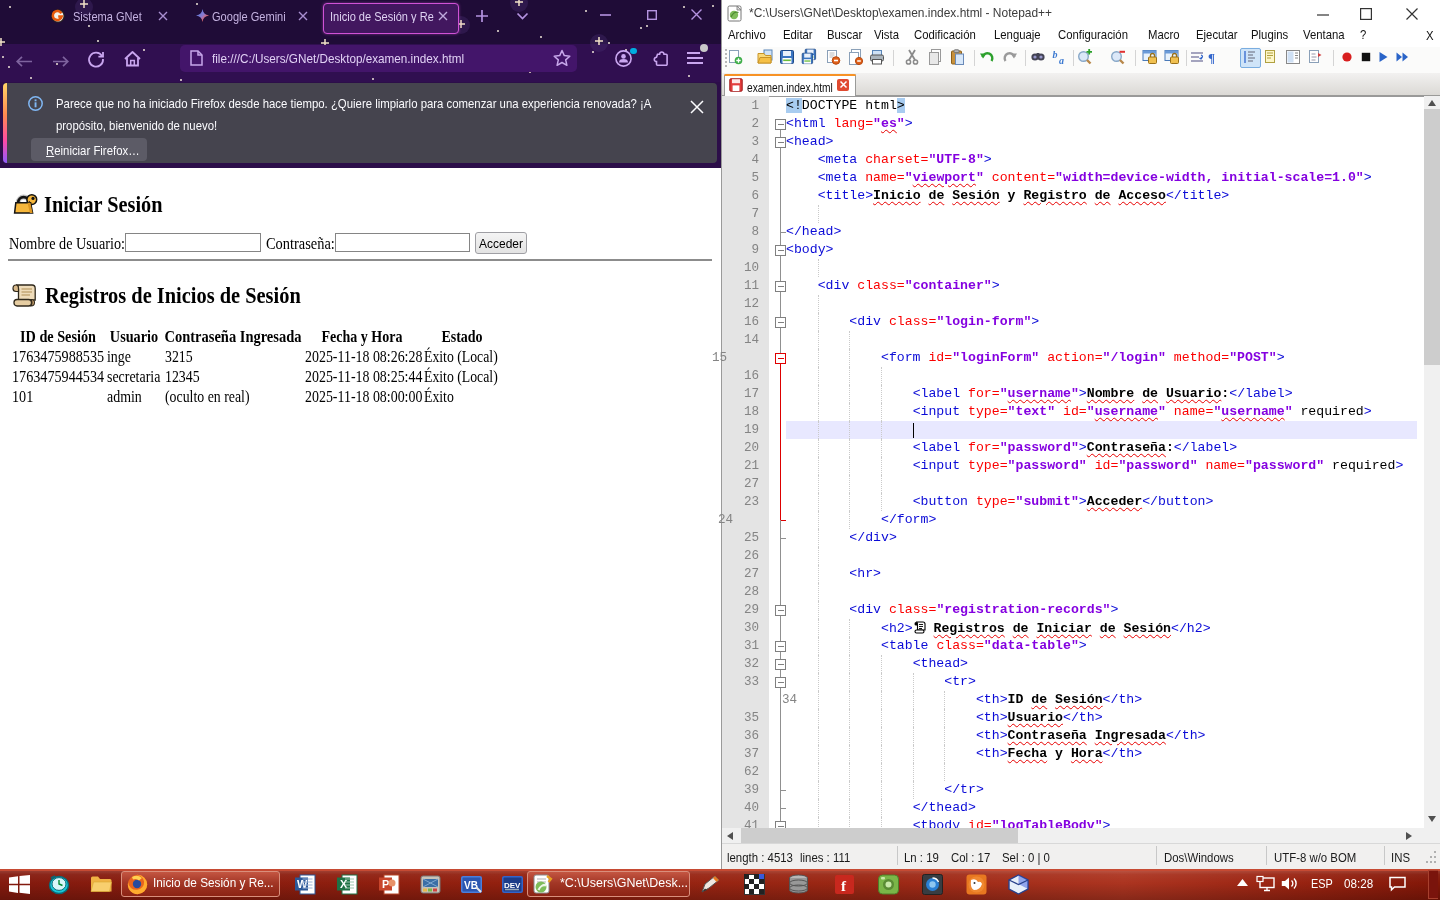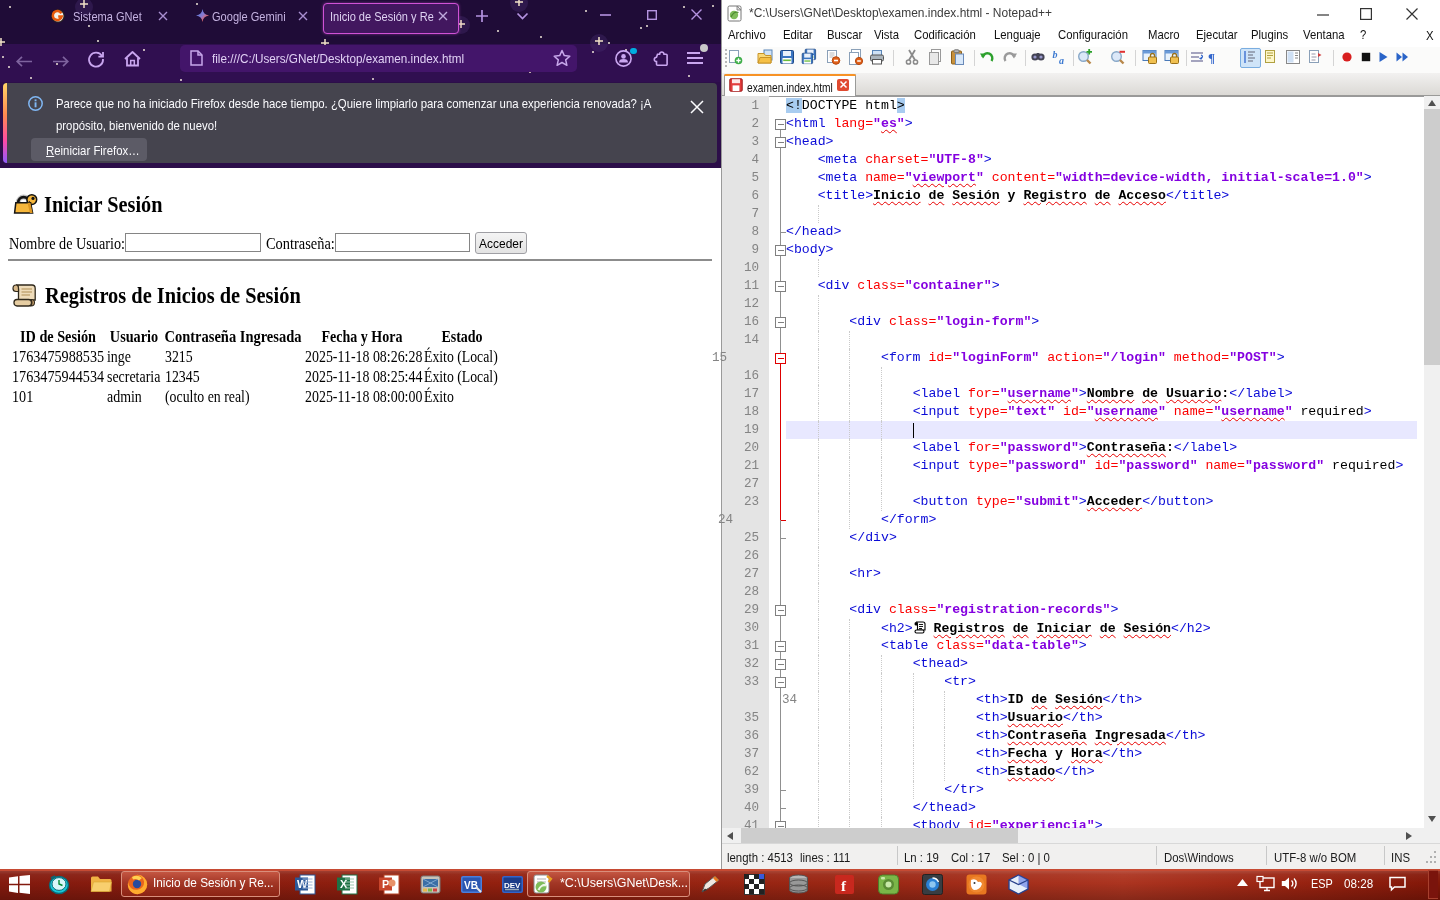--- a/index.html
+++ b/index.html
@@ -605,24 +605,23 @@
         <rect x="2" y="9" width="9" height="3" rx="1.5" fill="#fff" stroke="#000" stroke-width="1.1"></rect>
         <path d="M6 3.5 h4 M6 5.5 h4 M6 7.5 h3" stroke="#000" stroke-width=".9"></path>
       </svg><span class="bk"> </span><span class="bk sq">Registros</span><span class="bk"> </span><span class="bk sq">de</span><span class="bk"> </span><span class="bk sq">Iniciar</span><span class="bk"> </span><span class="bk sq">de</span><span class="bk"> </span><span class="bk sq">Sesión</span><span class="tg">&lt;/h2&gt;</span></div>
     <div class="cl" style="top:637px">            <span class="tg">&lt;table </span><span class="at">class=</span><span class="vl">"data-table"</span><span class="tg">&gt;</span></div>
     <div class="cl" style="top:655px">                <span class="tg">&lt;thead&gt;</span></div>
     <div class="cl" style="top:673px">                    <span class="tg">&lt;tr&gt;</span></div>
     <div class="cl" style="top:691px">                        <span class="tg">&lt;th&gt;</span><span class="bk">ID </span><span class="bk sq">de</span><span class="bk"> </span><span class="bk sq">Sesión</span><span class="tg">&lt;/th&gt;</span></div>
     <div class="cl" style="top:709px">                        <span class="tg">&lt;th&gt;</span><span class="bk sq">Usuario</span><span class="tg">&lt;/th&gt;</span></div>
     <div class="cl" style="top:727px">                        <span class="tg">&lt;th&gt;</span><span class="bk sq">Contraseña</span><span class="bk"> </span><span class="bk sq">Ingresada</span><span class="tg">&lt;/th&gt;</span></div>
     <div class="cl" style="top:745px">                        <span class="tg">&lt;th&gt;</span><span class="bk sq">Fecha</span><span class="bk"> y </span><span class="bk sq">Hora</span><span class="tg">&lt;/th&gt;</span></div>
-    <div class="cl" style="top:763px">                        <span class="tg">&lt;th&gt;</span><span class="bk sq">Estado</span><span class="tg">&lt;/th&gt;</span></div>
     <div class="cl" style="top:781px">                    <span class="tg">&lt;/tr&gt;</span></div>
     <div class="cl" style="top:799px">                <span class="tg">&lt;/thead&gt;</span></div>
-    <div class="cl" style="top:817px">                <span class="tg">&lt;tbody </span><span class="at">id=</span><span class="vl">"</span><span class="vl sq">experiencia</span><span class="vl">"</span><span class="tg">&gt;</span></div>
+    <div class="cl" style="top:817px">                <span class="tg">&lt;tbody </span><span class="at">id=</span><span class="vl">"</span><span class="vl sq">logTableBody</span><span class="vl">"</span><span class="tg">&gt;</span></div>
     <div class="abs" style="left:913px;top:422.5px;width:1.2px;height:15px;background:#000"></div>
   </div>
 <div class="abs" style="left:1424px;top:96px;width:16px;height:732px;background:#f0f0f0"></div>
 <svg style="left:1428px;top:100px" width="8" height="6">
     <path d="M4 0 L8 6 H0 Z" fill="#505050"></path>
   </svg>
 <div class="abs" style="left:1424px;top:109px;width:16px;height:256px;background:#cdcdcd"></div>
 <svg style="left:1428px;top:816px" width="8" height="6">
     <path d="M4 6 L8 0 H0 Z" fill="#505050"></path>
   </svg>

